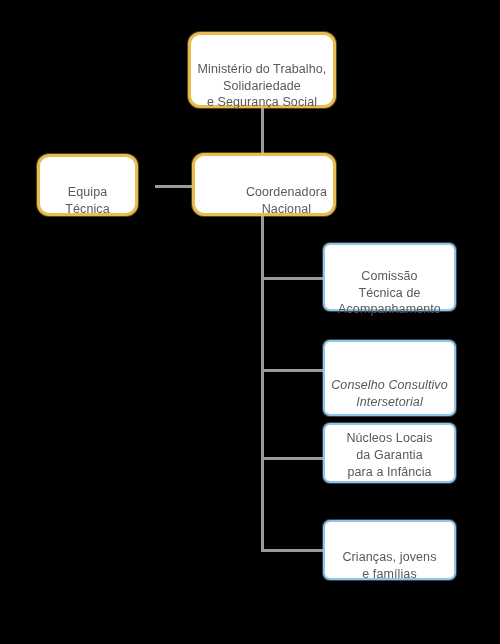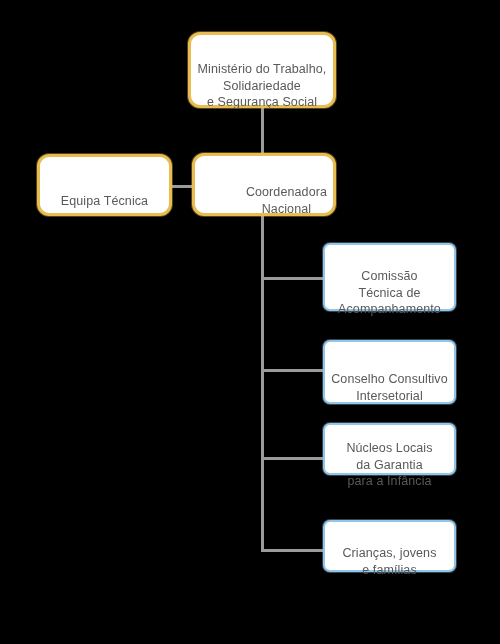--- a/index.html
+++ b/index.html
@@ -68,44 +68,44 @@
   <div class="conn h" style="left:261px; top:369px; width:65px;"></div>
   <div class="conn h" style="left:261px; top:457px; width:65px;"></div>
   <div class="conn h" style="left:261px; top:549px; width:65px;"></div>
 
   <div class="node gold" style="left:188px; top:32px; width:148px; height:76px;">
     <span class="label">Ministério do Trabalho,
 Solidariedade
 e Segurança Social</span>
   </div>
 
-  <div class="node gold" style="left:37px; top:154px; width:135px; height:62px;">
+  <div class="node gold" style="left:37px; top:154px; width:101px; height:62px;">
     <span class="label">Equipa Técnica</span>
   </div>
 
   <div class="node gold" style="left:192px; top:153px; width:144px; height:63px;justify-content:flex-end;">
     <span class="label">Coordenadora
 Nacional</span>
   </div>
 
   <div class="node blue" style="left:323px; top:243px; width:133px; height:68px;">
     <span class="label">Comissão
 Técnica de
 Acompanhamento</span>
   </div>
 
-  <div class="node blue" style="left:323px; top:340px; width:133px; height:64px;">
+  <div class="node blue" style="left:323px; top:340px; width:133px; height:76px;font-style:italic;">
     <span class="label">Conselho Consultivo
 Intersetorial</span>
   </div>
 
-  <div class="node blue" style="left:323px; top:423px; width:133px; height:52px;">
+  <div class="node blue" style="left:323px; top:423px; width:133px; height:60px;align-items:flex-end;">
     <span class="label">Núcleos Locais
 da Garantia
 para a Infância</span>
   </div>
 
-  <div class="node blue" style="left:323px; top:520px; width:133px; height:52px;">
+  <div class="node blue" style="left:323px; top:520px; width:133px; height:60px;">
     <span class="label">Crianças, jovens
 e famílias</span>
   </div>
 
 </div>
 
 </body></html>

